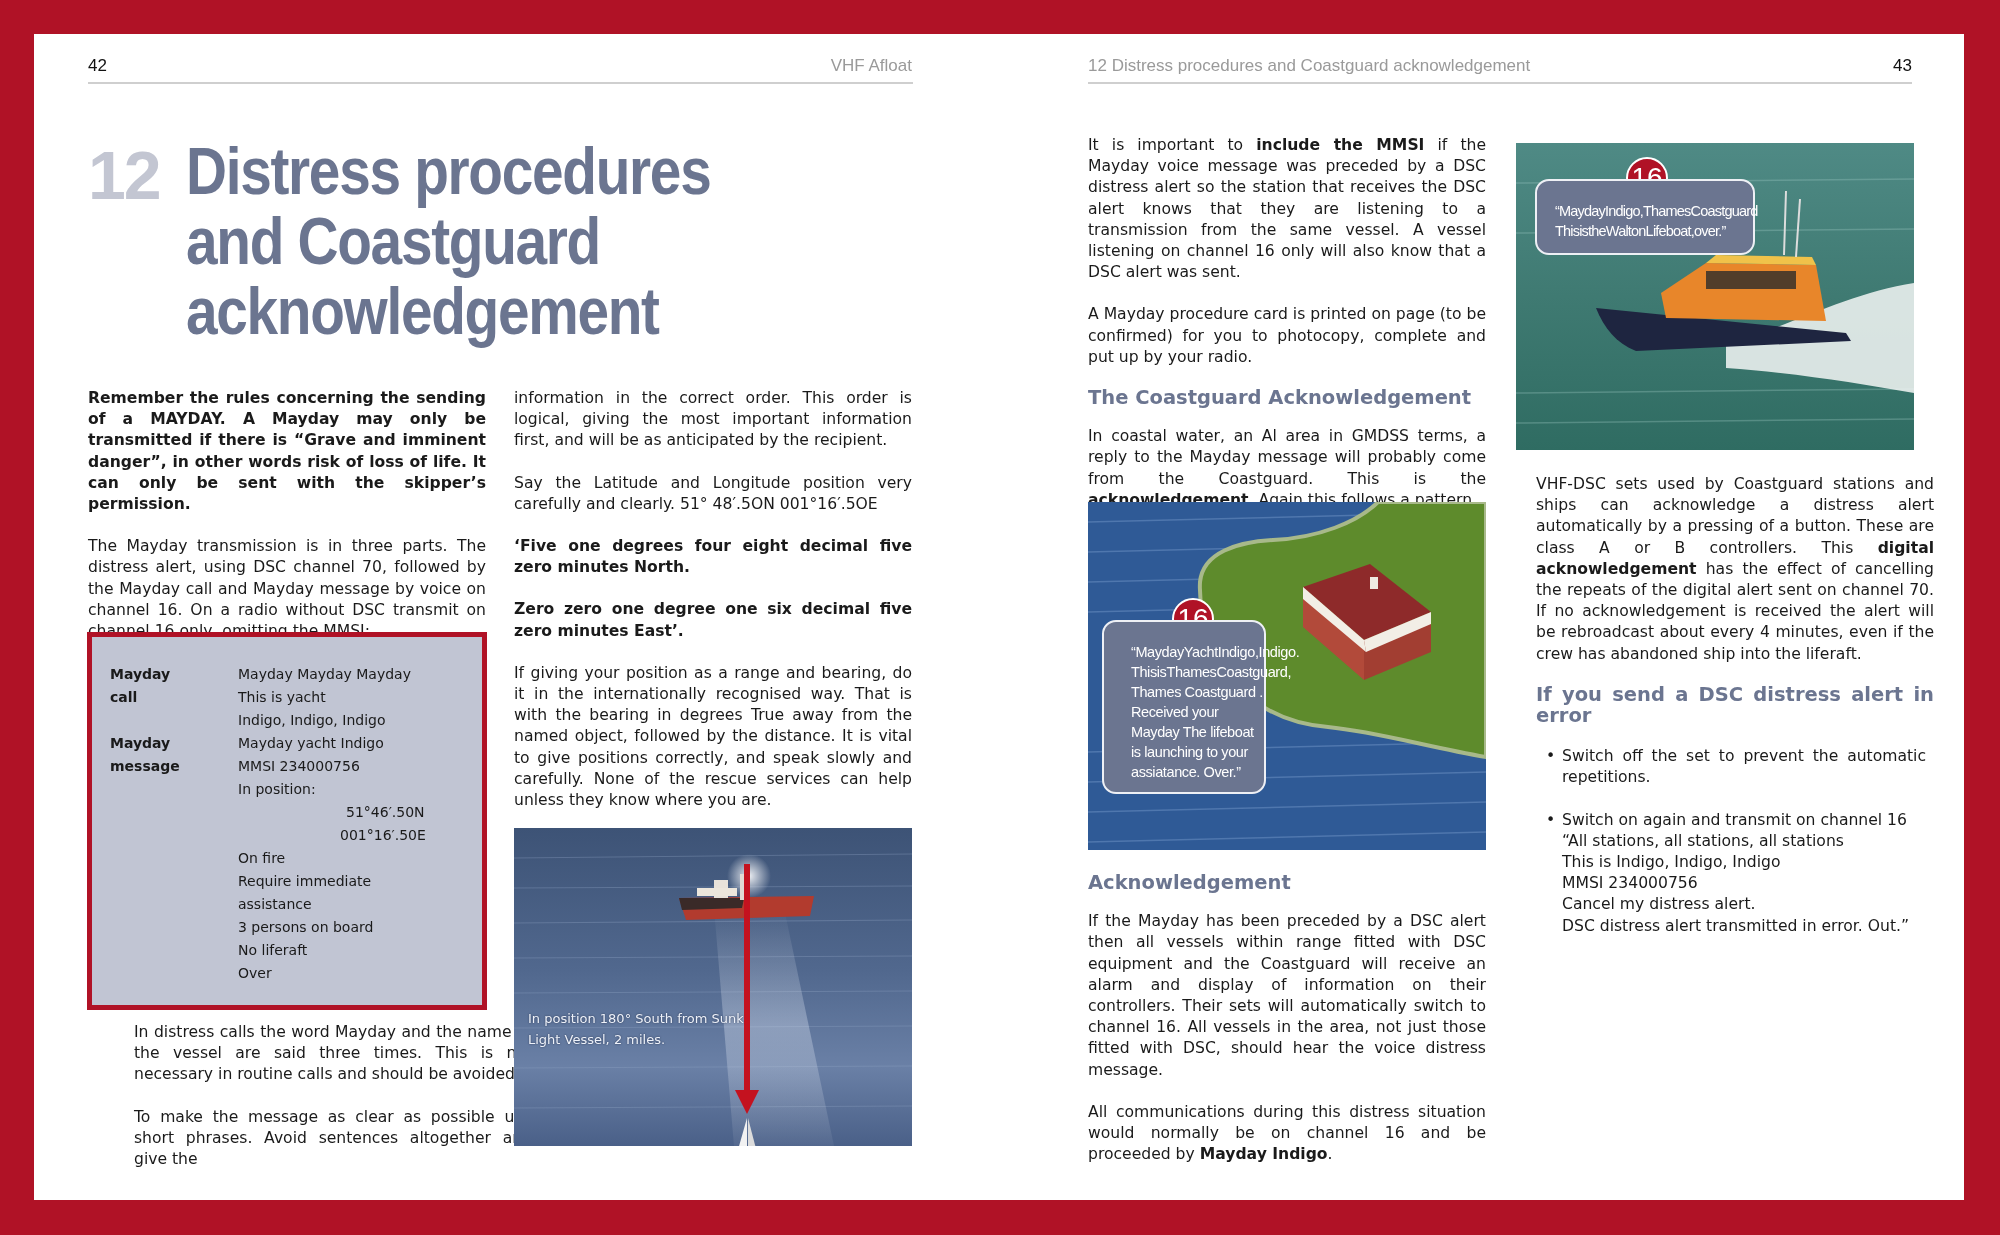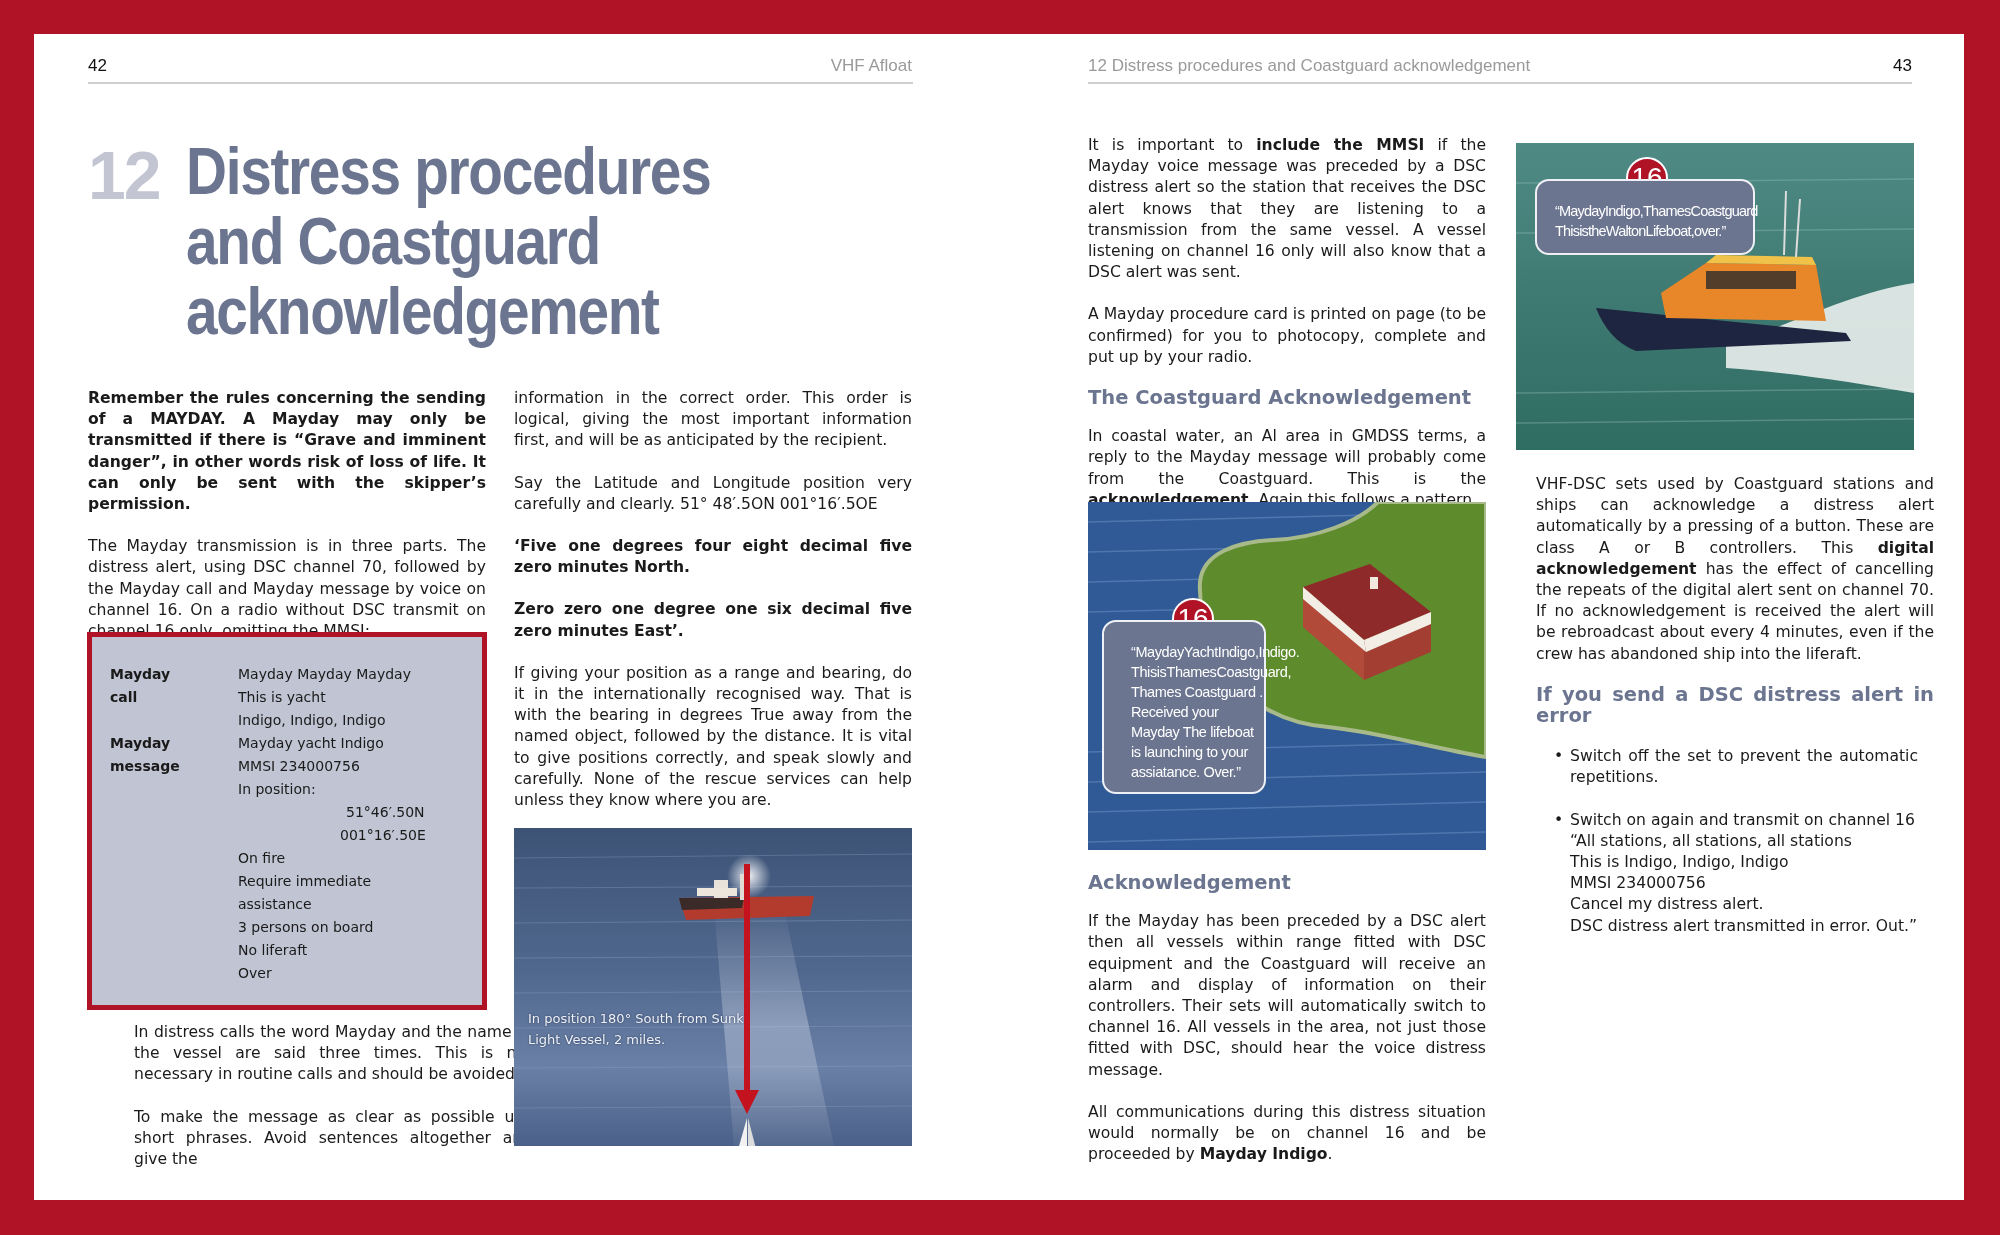--- a/index.html
+++ b/index.html
@@ -14,21 +14,21 @@
   .body { font-size:15.6px; line-height:21.2px; text-align:justify; }
   .body p { margin:0 0 21px 0; }
   .bold { font-weight:bold; }
   .h2 { font-size:19.5px; color:#6b7590; font-weight:bold; margin:0; }
   .maydaybox { border:5px solid #b01226; background:#c1c5d3; box-sizing:border-box; }
   .mrow { display:flex; font-size:14px; line-height:23px; }
   .mlab { width:128px; font-weight:bold; }
   .photo { overflow:hidden; }
   .bubble { position:absolute; background:#6b7590; border:2px solid #eef0f5; border-radius:14px; color:#ffffff; font-family:"Liberation Sans", sans-serif; }
   .ch16 { position:absolute; width:38px; height:38px; border-radius:50%; background:#b01226; border:2px solid #fff; color:#fff; font-family:"Liberation Sans", sans-serif; font-size:28px; display:flex; align-items:center; justify-content:center; }
-  ul.bl { list-style:none; margin:16px; padding:0; }
+  ul.bl { list-style:none; margin:8px; padding:0; }
   ul.bl li { position:relative; padding-left:18px; margin-bottom:21px; }
   ul.bl li::before { content:"•"; position:absolute; left:2px; }
 </style>
 </head>
 <body>
 
 <div class="sheet"></div>
 
 <div class="abs folio" style="left:88px;top:56px;">42</div>
 <div class="abs runhead" style="right:1088px;top:56px;">VHF Afloat</div>

